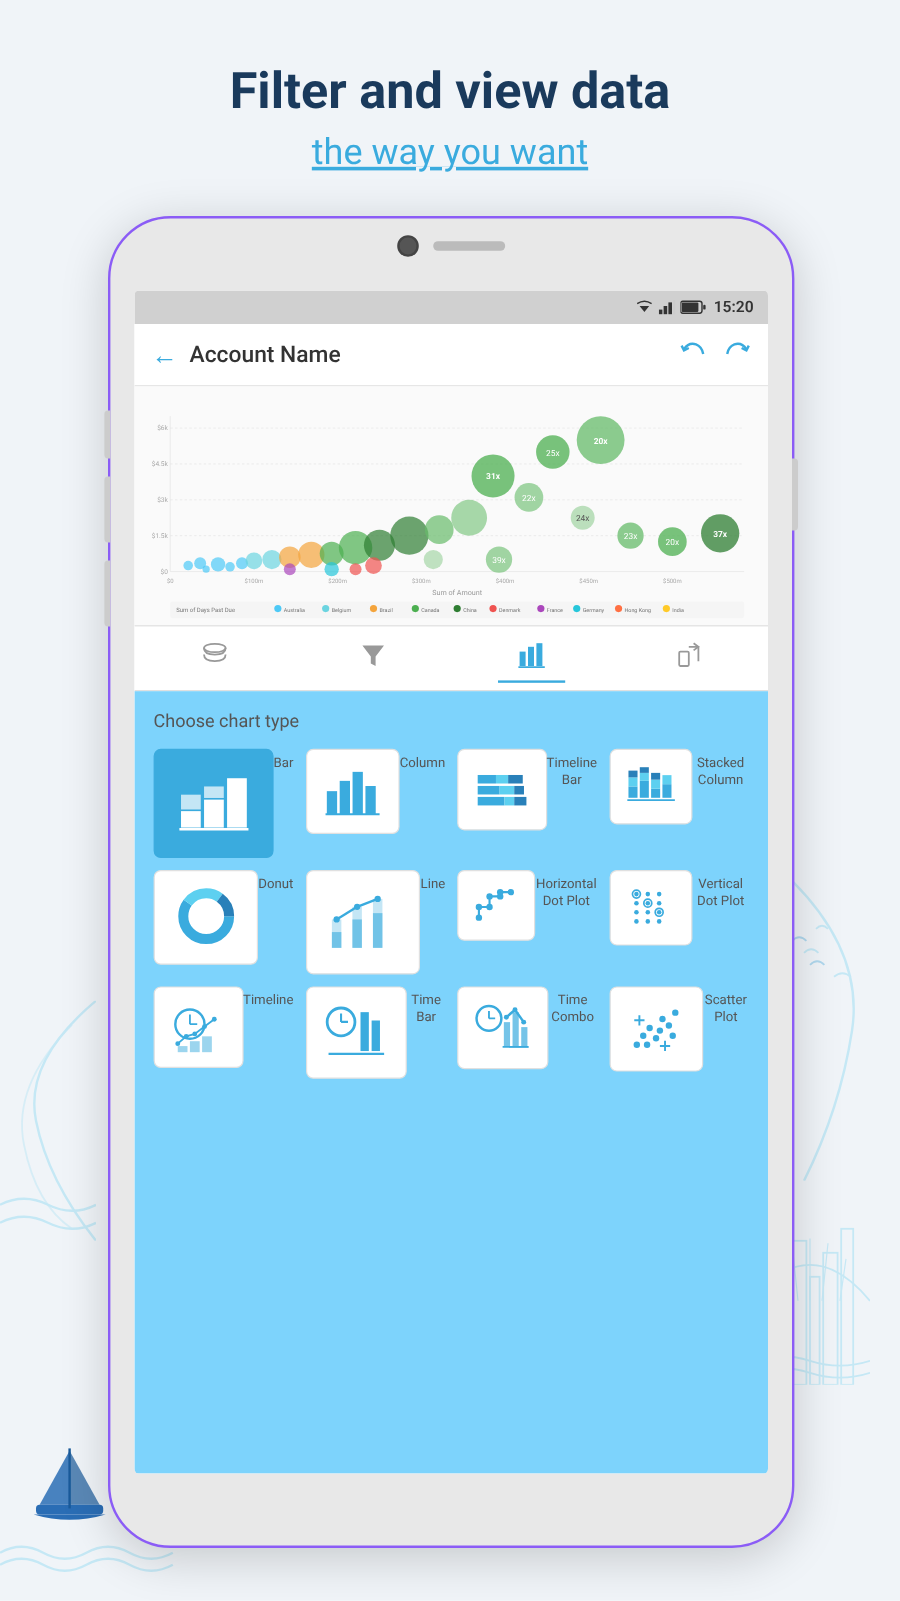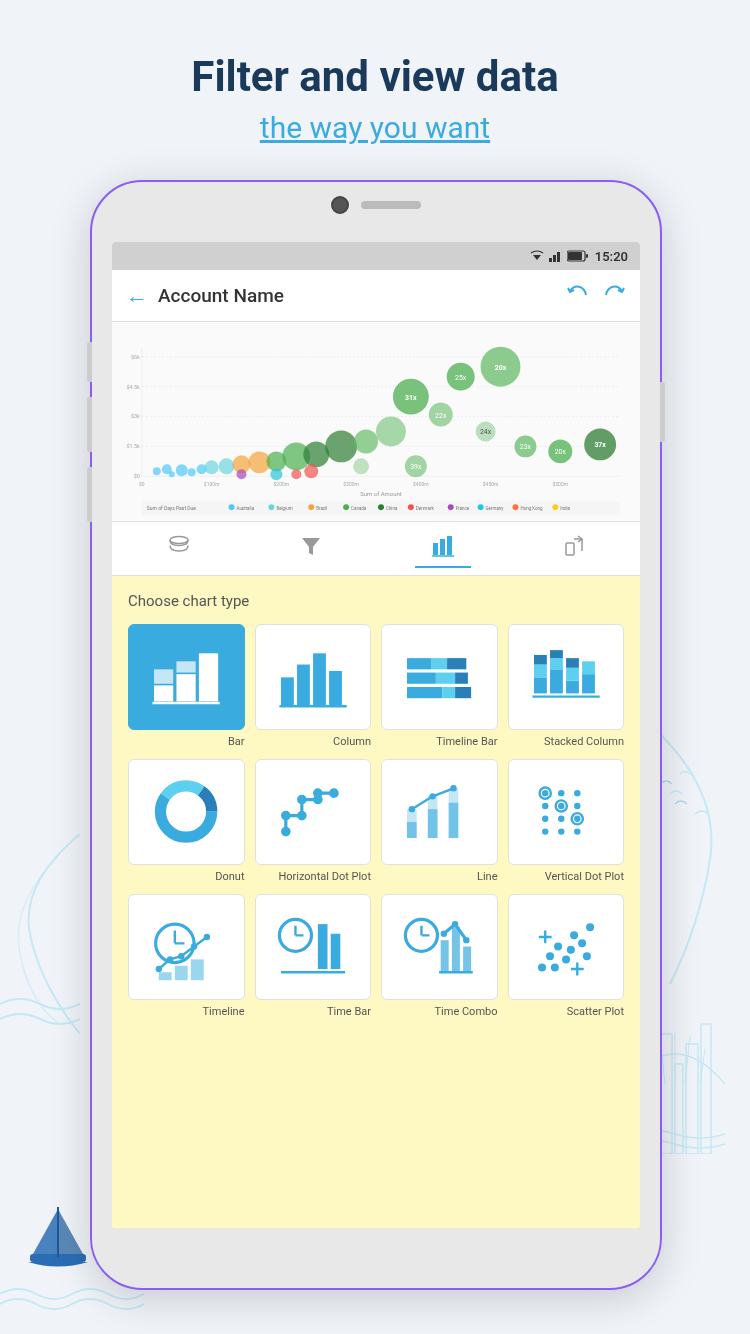--- a/index.html
+++ b/index.html
@@ -230,37 +230,37 @@
       color: #999;
     }
     .toolbar-item.active .toolbar-icon {
       color: #3aabde;
     }
 
     
     .chart-type-panel {
       flex: 1;
       overflow-y: auto;
-      background: #fef9c3;
+      background: #7dd3fc;
       padding: 16px;
     }
     .chart-type-title {
       font-size: 15px;
       color: #555;
       margin-bottom: 14px;
     }
     .chart-grid {
       display: grid;
       grid-template-columns: repeat(4, 1fr);
       gap: 10px;
     }
     .chart-item {
       display: flex;
-      flex-direction: column;
-      align-items: flex-end;
+      flex-direction: row;
+      align-items: flex-start;
       cursor: pointer;
     }
     .chart-item-box {
       width: 100%;
       aspect-ratio: 1.1;
       background: #fff;
       border: 1px solid #e0e0e0;
       border-radius: 6px;
       display: flex;
       align-items: center;
@@ -651,51 +651,51 @@
               <circle cx="25" cy="22" r="16" fill="none" stroke="#2980b9" stroke-width="7" stroke-dasharray="15 85" stroke-dashoffset="-85"></circle>
               <circle cx="25" cy="22" r="9" fill="white"></circle>
             </svg>
           </div>
           <span class="chart-item-label">Donut</span>
         </div>
 
         <div class="chart-item">
           <div class="chart-item-box">
             <svg class="chart-svg" viewBox="0 0 50 40">
-
-              <polyline points="8,32 8,22 18,22 18,12 28,12 28,8 38,8" fill="none" stroke="#3aabde" stroke-width="2"></polyline>
-              <circle cx="8" cy="32" r="3" fill="#3aabde"></circle>
-              <circle cx="8" cy="22" r="3" fill="#3aabde"></circle>
-              <circle cx="18" cy="22" r="3" fill="#3aabde"></circle>
-              <circle cx="18" cy="12" r="3" fill="#3aabde"></circle>
-              <circle cx="28" cy="12" r="3" fill="#3aabde"></circle>
-              <circle cx="28" cy="8" r="3" fill="#3aabde"></circle>
-              <circle cx="38" cy="8" r="3" fill="#3aabde"></circle>
-            </svg>
-          </div>
-          <span class="chart-item-label">Horizontal Dot Plot</span>
-        </div>
-
-        <div class="chart-item">
-          <div class="chart-item-box">
-            <svg class="chart-svg" viewBox="0 0 50 40">
               <rect x="5" y="18" width="6" height="18" fill="#3aabde" opacity="0.3"></rect>
               <rect x="5" y="26" width="6" height="10" fill="#3aabde" opacity="0.6"></rect>
               <rect x="18" y="10" width="6" height="26" fill="#3aabde" opacity="0.3"></rect>
               <rect x="18" y="18" width="6" height="18" fill="#3aabde" opacity="0.6"></rect>
               <rect x="31" y="5" width="6" height="31" fill="#3aabde" opacity="0.3"></rect>
               <rect x="31" y="14" width="6" height="22" fill="#3aabde" opacity="0.6"></rect>
               <line x1="8" y1="18" x2="21" y2="10" stroke="#3aabde" stroke-width="1.5"></line>
               <line x1="21" y1="10" x2="34" y2="5" stroke="#3aabde" stroke-width="1.5"></line>
               <circle cx="8" cy="18" r="2" fill="#3aabde"></circle>
               <circle cx="21" cy="10" r="2" fill="#3aabde"></circle>
               <circle cx="34" cy="5" r="2" fill="#3aabde"></circle>
             </svg>
           </div>
           <span class="chart-item-label">Line</span>
+        </div>
+
+        <div class="chart-item">
+          <div class="chart-item-box">
+            <svg class="chart-svg" viewBox="0 0 50 40">
+
+              <polyline points="8,32 8,22 18,22 18,12 28,12 28,8 38,8" fill="none" stroke="#3aabde" stroke-width="2"></polyline>
+              <circle cx="8" cy="32" r="3" fill="#3aabde"></circle>
+              <circle cx="8" cy="22" r="3" fill="#3aabde"></circle>
+              <circle cx="18" cy="22" r="3" fill="#3aabde"></circle>
+              <circle cx="18" cy="12" r="3" fill="#3aabde"></circle>
+              <circle cx="28" cy="12" r="3" fill="#3aabde"></circle>
+              <circle cx="28" cy="8" r="3" fill="#3aabde"></circle>
+              <circle cx="38" cy="8" r="3" fill="#3aabde"></circle>
+            </svg>
+          </div>
+          <span class="chart-item-label">Horizontal Dot Plot</span>
         </div>
 
         <div class="chart-item">
           <div class="chart-item-box">
             <svg class="chart-svg" viewBox="0 0 50 40">
 
               <circle cx="12" cy="8" r="2" fill="#3aabde"></circle>
               <circle cx="12" cy="16" r="2" fill="#3aabde"></circle>
               <circle cx="12" cy="24" r="2" fill="#3aabde"></circle>
               <circle cx="12" cy="32" r="2" fill="#3aabde"></circle>

